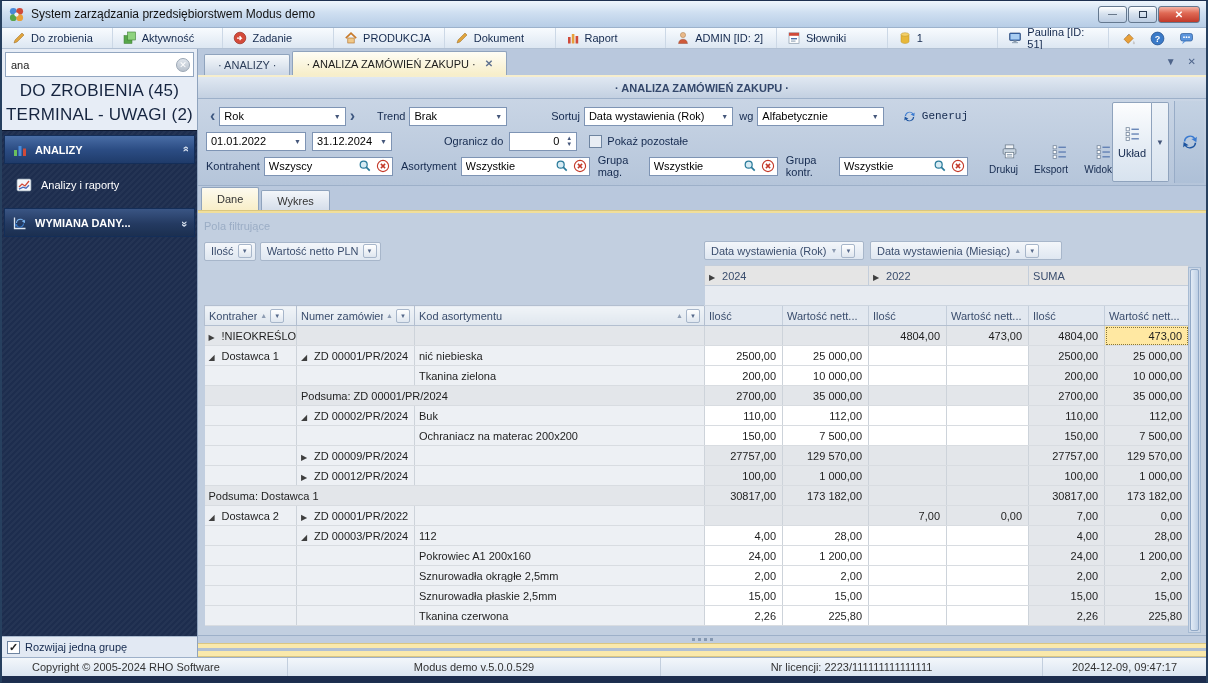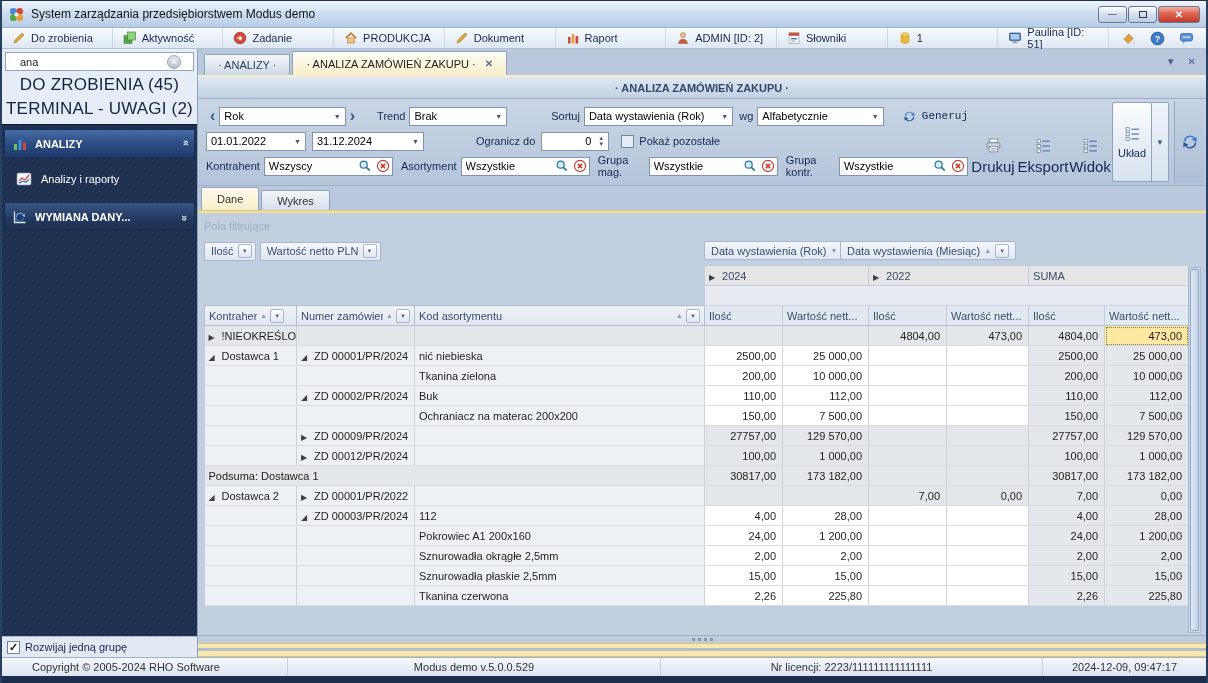--- a/index.html
+++ b/index.html
@@ -26,21 +26,21 @@
   .menu-item { display:flex; align-items:center; gap:5px; padding:0 10px; border-right:1px solid #ccd8e6; flex:1; }
   .menu-item svg { width:14px; height:14px; flex:0 0 14px; }
   .menu-right { display:flex; align-items:center; gap:14px; padding:0 12px; }
   .menu-right svg { width:15px; height:15px; }
 
   
   .body { flex:1; display:flex; min-height:0; }
 
   
   .sidebar { width:196px; flex:0 0 196px; background:#e7edf6; border-right:1px solid #8fa3bd; display:flex; flex-direction:column; }
-  .search-row { margin:3px 3px 2px 3px; height:19px; background:#fff; border:1px solid #92a6c0; display:flex; align-items:center; padding:0 12px; }
+  .search-row { margin:3px 3px 2px 3px; height:25px; background:#fff; border:1px solid #92a6c0; display:flex; align-items:center; padding:0 3px; }
   .search-row input { border:none; outline:none; flex:1; font-size:11px; font-family:inherit; color:#222; width:60px; background:transparent; }
   .search-clear { width:14px; height:14px; border-radius:8px; background:linear-gradient(#dfe5ec,#b9c2cd); color:#fff; font-size:9px;
                   display:flex; align-items:center; justify-content:center; border:1px solid #9aa6b4; }
   .sidebar-big { font-size:17px; color:#15243f; text-align:center; padding:2px 0; letter-spacing:.2px; }
   .nav-panel { flex:1; background:#1d2d4e;
                background-image:linear-gradient(135deg, rgba(255,255,255,.03) 25%, transparent 25%, transparent 50%, rgba(255,255,255,.03) 50%, rgba(255,255,255,.03) 75%, transparent 75%);
                background-size:6px 6px; margin-top:3px; border-top:1px solid #0d1830; padding:4px 2px; min-height:0; }
   .nav-header { height:29px; display:flex; align-items:center; gap:7px; padding:0 7px; color:#fff; font-weight:bold; font-size:11px;
                 background:linear-gradient(#496da6,#2c4d84 50%,#1f3b6a); border:1px solid #142e58; }
   .nav-header.secondary { background:linear-gradient(#3a5584,#243a61 55%,#1b2f50); margin-top:10px; }
@@ -79,21 +79,21 @@
   .spin-btns { margin-left:auto; width:14px; display:flex; flex-direction:column; align-self:stretch; justify-content:center; color:#44567a; font-size:6px; line-height:1; text-align:center; }
   .lookup-label { margin-right:4px; }
   .lookup-field { width:158px; }
   .lookup-field .val { flex:1; overflow:hidden; white-space:nowrap; }
   .icon-btn { width:18px; height:16px; display:flex; align-items:center; justify-content:center; }
   .icon-btn svg { width:14px; height:14px; }
   .genbtn { display:flex; align-items:center; gap:5px; margin-left:18px;font-family:Liberation Mono, monospace; }
   .genbtn svg { width:15px; height:15px; }
 
   .filter-right { width:238px; flex:0 0 238px; display:flex; align-items:stretch; padding:2px 2px 2px 0; }
-  .tb-item { width:50px; display:flex; flex-direction:column; align-items:center; justify-content:flex-end; padding-bottom:8px; gap:4px; font-size:15px; color:#14294e; }
+  .tb-item { width:50px; display:flex; flex-direction:column; align-items:flex-end; justify-content:flex-end; padding-bottom:8px; gap:4px; font-size:10px; color:#14294e; }
   .tb-item svg { width:17px; height:17px; }
   .tb-big { width:40px; margin:1px 0; border:1px solid #8fa3bd; border-radius:2px 0 0 2px;
             background:linear-gradient(#fcfdfe,#e6edf5 55%,#d8e3ef); display:flex; flex-direction:column; align-items:center; justify-content:center; gap:5px;
             font-size:11px; color:#14294e; }
   .tb-big svg { width:17px; height:17px; }
   .tb-caret { width:17px; margin:1px 0; border:1px solid #8fa3bd; border-left:none; border-radius:0 2px 2px 0;
               display:flex; align-items:center; justify-content:center; color:#44567a; font-size:8px; background:linear-gradient(#eef3f8,#d8e3ef); }
   .tb-refresh { flex:1; margin-left:5px; background:linear-gradient(#c4d2e3,#aec0d7); border-left:1px solid #98acc7;
                 display:flex; align-items:center; justify-content:center; }
   .tb-refresh svg { width:20px; height:20px; }
@@ -391,21 +391,21 @@
                     <path d="M11.7 8.5A3.9 3.9 0 0 1 5 10.9l1.9-.4-4-2.6-.4 4.4 1.3-1.1a5.2 5.2 0 0 0 9.2-2.7z" fill="#1c54a0"></path>
                   </svg>
                 <span>Generuj</span>
               </span>
             </div>
             <div class="frow">
               <span class="field" style="width:100px">
                 <span>01.01.2022</span>
                   <span class="caret">▼</span>
               </span>
-              <span class="field" style="width:112px;margin-left:6px">
+              <span class="field" style="width:80px;margin-left:6px">
                 <span>31.12.2024</span>
                   <span class="caret">▼</span>
               </span>
               <span style="margin-left:52px">Ogranicz do</span>
               <span class="field" style="width:68px;margin-left:6px">
                 <span style="flex:1;text-align:right;padding-right:3px">0</span>
                 <span class="spin-btns">
                     <span>▲</span>
                     <span>▼</span>
                   </span>
@@ -550,21 +550,21 @@
               </span>
               <span class="pill">
                 <span>Wartość netto PLN</span>
                 <span class="dd">▼</span>
               </span>
               <span class="pill abs" style="left: 500px; width: 160px;">
                 <span>Data wystawienia (Rok)</span>
                 <span class="sort">▼</span>
                 <span class="dd">▼</span>
               </span>
-              <span class="pill abs" style="left: 636px; width: 176px;">
+              <span class="pill abs" style="left: 666px; width: 192px;">
                 <span>Data wystawienia (Miesiąc)</span>
                 <span class="sort">▲</span>
                 <span class="dd">▼</span>
               </span>
             </div>
           <table class="gtable" id="grid-table">
             <colgroup>
               <col style="width:92px">
                 <col style="width:118px">
                 <col style="width:290px">
@@ -643,20 +643,30 @@
                   <td class="c-dleft"><span></span></td>
                   <td class="c-dleft">Tkanina zielona</td>
                   <td class="c-white num">200,00</td>
                   <td class="c-white num">10 000,00</td>
                   <td class="c-white num"></td>
                   <td class="c-white num"></td>
                   <td class="c-suma num">200,00</td>
                   <td class="c-suma num">10 000,00</td>
                 </tr>
                 <tr>
+                  <td class="c-group"></td>
+                  <td class="c-group" colspan="2">Podsuma: ZD 00001/PR/2024</td>
+                  <td class="c-group num">2700,00</td>
+                  <td class="c-group num">35 000,00</td>
+                  <td class="c-group num"></td>
+                  <td class="c-group num"></td>
+                  <td class="c-group num">2700,00</td>
+                  <td class="c-group num">35 000,00</td>
+                </tr>
+                <tr>
                   <td class="c-dleft"><span></span></td>
                   <td class="c-dleft indent1"><span class="tg">◢</span><span>ZD 00002/PR/2024</span></td>
                   <td class="c-dleft">Buk</td>
                   <td class="c-white num">110,00</td>
                   <td class="c-white num">112,00</td>
                   <td class="c-white num"></td>
                   <td class="c-white num"></td>
                   <td class="c-suma num">110,00</td>
                   <td class="c-suma num">112,00</td>
                 </tr>

